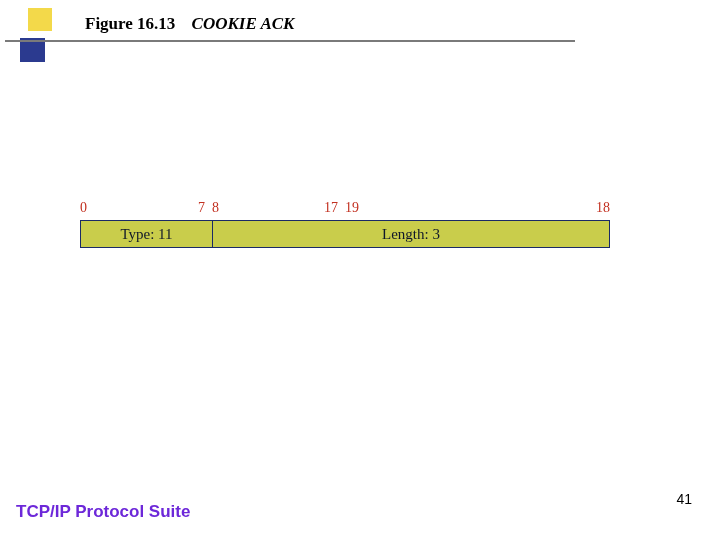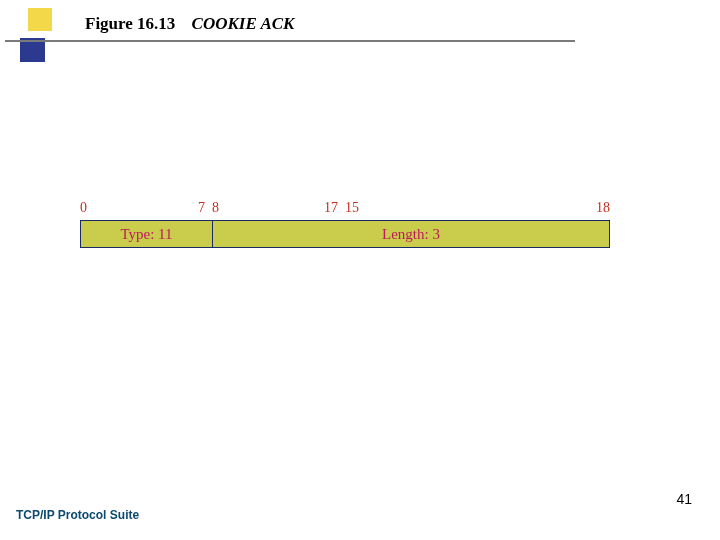--- a/index.html
+++ b/index.html
@@ -71,36 +71,36 @@
   .bl31 { right: 0; }
   .fields {
     display: flex;
     border: 1px solid #1a2a66;
     height: 28px;
     background: #c9cd4b;
   }
   .field {
     text-align: center;
     font-size: 15px;
-    color: #be185d;
+    color: #0f172a;
     line-height: 26px;
     border-right: 1px solid #1a2a66;
   }
   .field:last-child { border-right: none; }
   .f-type { width: 132px; }
   .f-flag { width: 132px; }
   .f-len  { flex: 1; }
   .footer-left {
     position: absolute;
     left: 16px;
     bottom: 18px;
     font-family: Verdana, Arial, sans-serif;
-    font-size: 12px;
+    font-size: 17px;
     font-weight: bold;
-    color: #0c4a6e;
+    color: #6d28d9;
   }
   .footer-right {
     position: absolute;
     right: 28px;
     bottom: 33px;
     font-family: Arial, sans-serif;
     font-size: 14px;
     color: #000;
   }
 </style>
@@ -118,21 +118,21 @@
 </div>
 
 <div class="hr1"></div>
 
 <div class="diagram">
   <div class="bit-labels">
     <span class="bl bl0">0</span>
     <span class="bl bl7">7</span>
     <span class="bl bl8">8</span>
     <span class="bl bl15">17</span>
-    <span class="bl bl16">15</span>
+    <span class="bl bl16">19</span>
     <span class="bl bl31">18</span>
   </div>
   <div class="fields">
     <div class="field f-type">Type: 11</div>
     <div class="field f-len">Length: 3</div>
   </div>
 </div>
 
 <div class="footer-left">TCP/IP Protocol Suite</div>
 <div class="footer-right">41</div>

